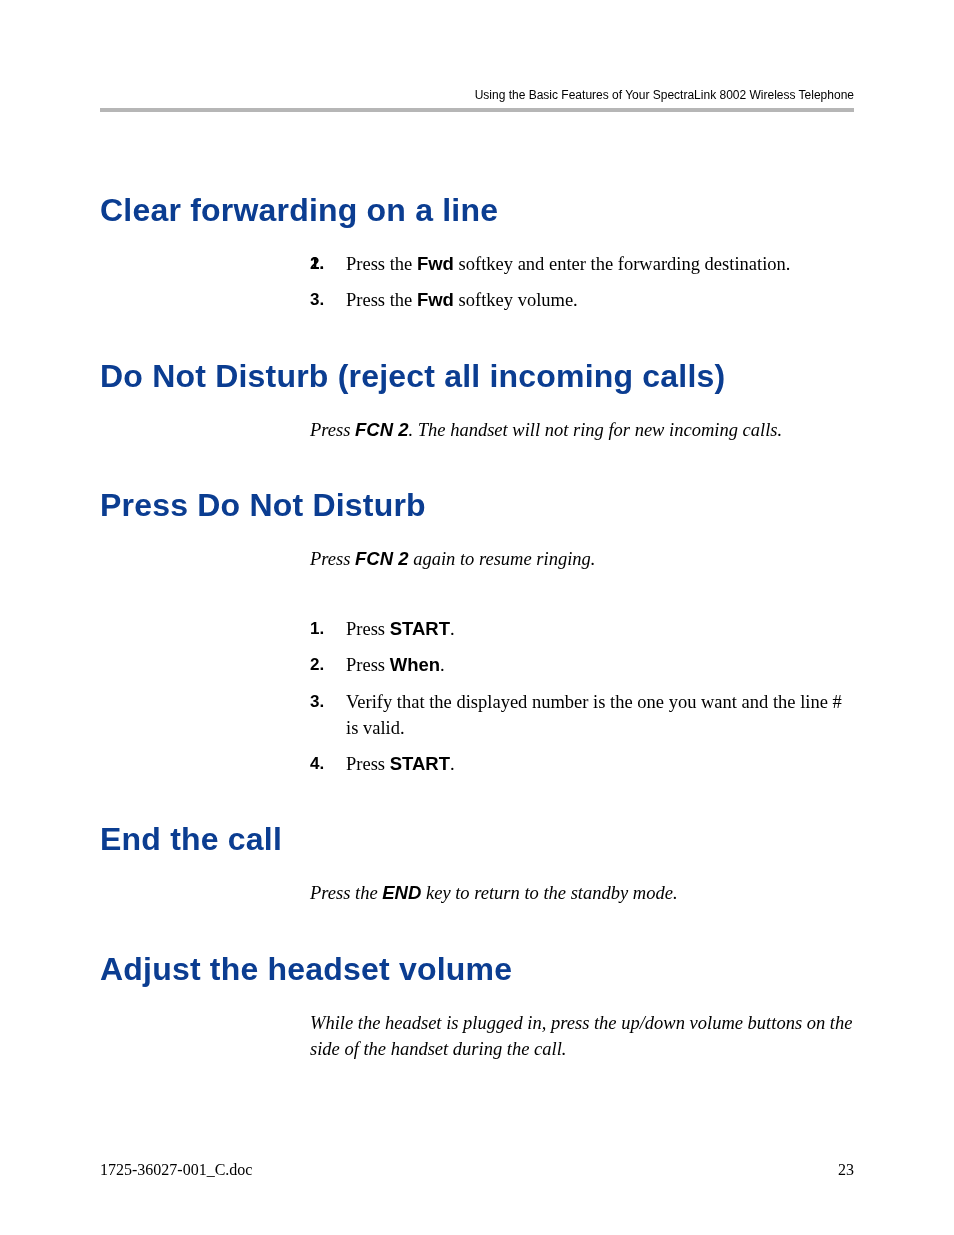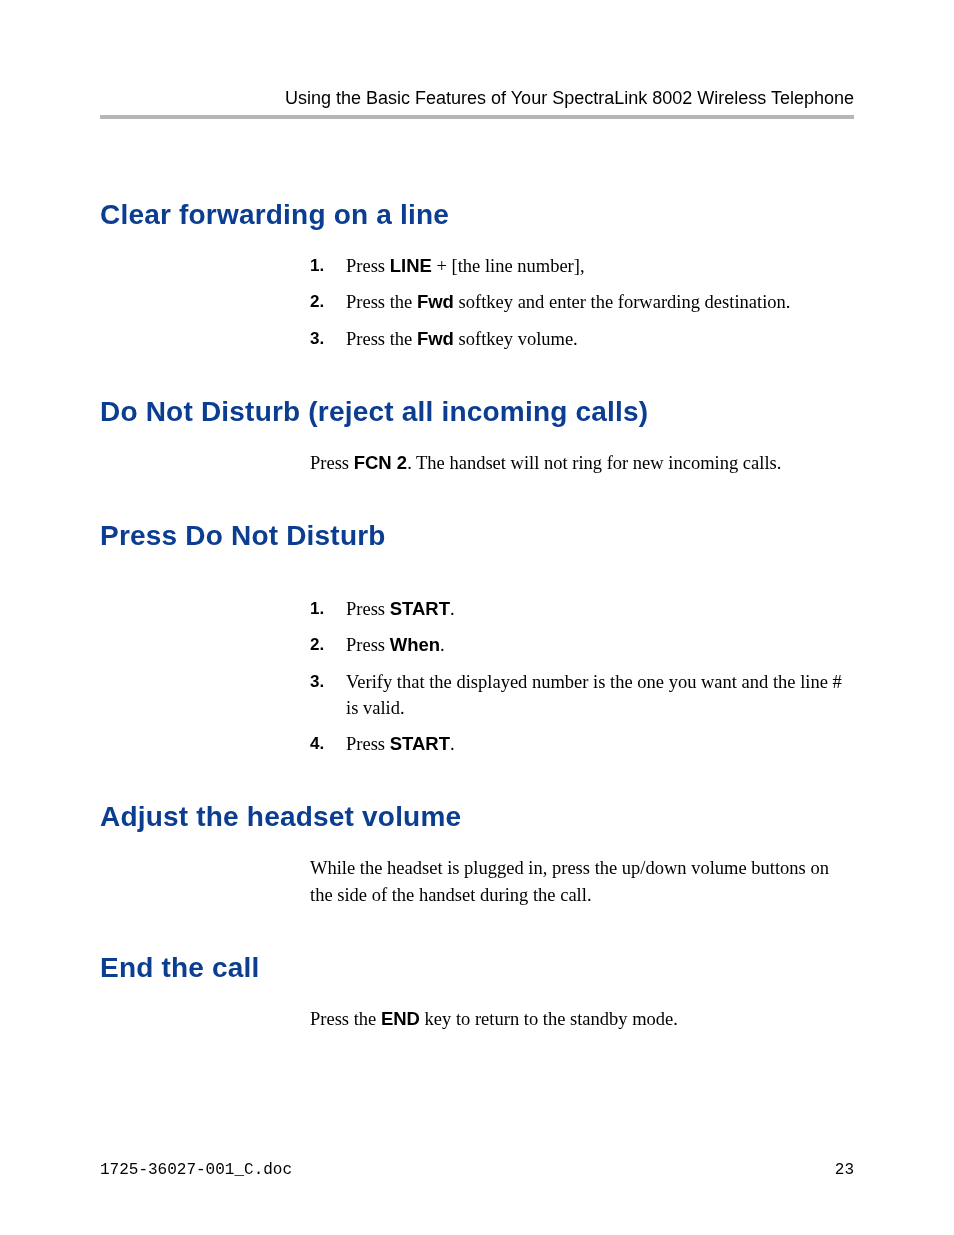--- a/index.html
+++ b/index.html
@@ -15,33 +15,33 @@
   .page {
     position: relative;
     width: 954px;
     height: 1235px;
     box-sizing: border-box;
     padding: 88px 100px 0 100px;
   }
   .running-header {
     text-align: right;
     font-family: "Gill Sans", "Gill Sans MT", "Segoe UI", Arial, sans-serif;
-    font-size: 18px;
+    font-size: 12px;
     font-weight: 400;
     color: #000;
     border-bottom: 4px solid #b6b6b6;
     padding-bottom: 6px;
   }
   .content {
     padding-top: 80px;
   }
   h2.blue-head {
     font-family: "Gill Sans", "Gill Sans MT", "Segoe UI Semibold", Arial, sans-serif;
     color: #0b3d91; 
-    font-size: 28px;
+    font-size: 32px;
     font-weight: 600;
     margin: 0 0 22px 0;
     letter-spacing: 0.2px;
   }
   .section { margin-bottom: 44px; }
   .body-block {
     margin-left: 210px;
     font-size: 18.5px;
     line-height: 1.42;
   }
@@ -63,49 +63,49 @@
     font-weight: 700;
     font-size: 17px;
     line-height: 1.55;
   }
   .sans-bold {
     font-family: "Gill Sans", "Gill Sans MT", "Segoe UI", Arial, sans-serif;
     font-weight: 700;
   }
   p.para {
     margin: 0 0 10px 0;
+    font-style: italic;
   }
   .footer {
     position: absolute;
     left: 100px;
     right: 100px;
     bottom: 56px;
     display: flex;
     justify-content: space-between;
-    font-family: Liberation Mono, monospace;
+    font-family: Liberation Serif, serif;
     font-size: 16px;
     color: #000;
   }
 </style>
 </head>
 <body>
 
 <div class="page">
 
   <div class="running-header">Using the Basic Features of Your SpectraLink 8002 Wireless Telephone</div>
 
   <div class="content">
 
     <div class="section">
       <h2 class="blue-head">Clear forwarding on a line</h2>
       <div class="body-block">
         <ol class="steps">
           <li>
             <span class="num">1.</span>
-            <span><span>Press </span><span class="sans-bold">LINE</span><span> + [the line number],</span></span>
           </li>
           <li>
             <span class="num">2.</span>
             <span><span>Press the </span><span class="sans-bold">Fwd</span><span> softkey and enter the forwarding destination.</span></span>
           </li>
           <li>
             <span class="num">3.</span>
             <span><span>Press the </span><span class="sans-bold">Fwd</span><span> softkey volume.</span></span>
           </li>
         </ol>
@@ -116,20 +116,25 @@
       <h2 class="blue-head">Do Not Disturb (reject all incoming calls)</h2>
       <div class="body-block">
         <p class="para">
           <span>Press </span><span class="sans-bold">FCN 2</span><span>. The handset will not ring for new incoming calls.</span>
         </p>
       </div>
     </div>
 
     <div class="section">
       <h2 class="blue-head">Press Do Not Disturb</h2>
+      <div class="body-block">
+        <p class="para">
+          <span>Press </span><span class="sans-bold">FCN 2</span><span> again to resume ringing.</span>
+        </p>
+      </div>
     </div>
 
     <div class="section">
       <div class="body-block">
         <ol class="steps">
           <li>
             <span class="num">1.</span>
             <span><span>Press </span><span class="sans-bold">START</span><span>.</span></span>
           </li>
           <li>
@@ -142,32 +147,32 @@
           </li>
           <li>
             <span class="num">4.</span>
             <span><span>Press </span><span class="sans-bold">START</span><span>.</span></span>
           </li>
         </ol>
       </div>
     </div>
 
     <div class="section">
-      <h2 class="blue-head">Adjust the headset volume</h2>
-      <div class="body-block">
-        <p class="para">While the headset is plugged in, press the up/down volume buttons on the side of the handset during the call.</p>
-      </div>
-    </div>
-
-    <div class="section">
       <h2 class="blue-head">End the call</h2>
       <div class="body-block">
         <p class="para">
           <span>Press the </span><span class="sans-bold">END</span><span> key to return to the standby mode.</span>
         </p>
+      </div>
+    </div>
+
+    <div class="section">
+      <h2 class="blue-head">Adjust the headset volume</h2>
+      <div class="body-block">
+        <p class="para">While the headset is plugged in, press the up/down volume buttons on the side of the handset during the call.</p>
       </div>
     </div>
 
   </div>
 
   <div class="footer">
     <span>1725-36027-001_C.doc</span>
     <span>23</span>
   </div>
 

